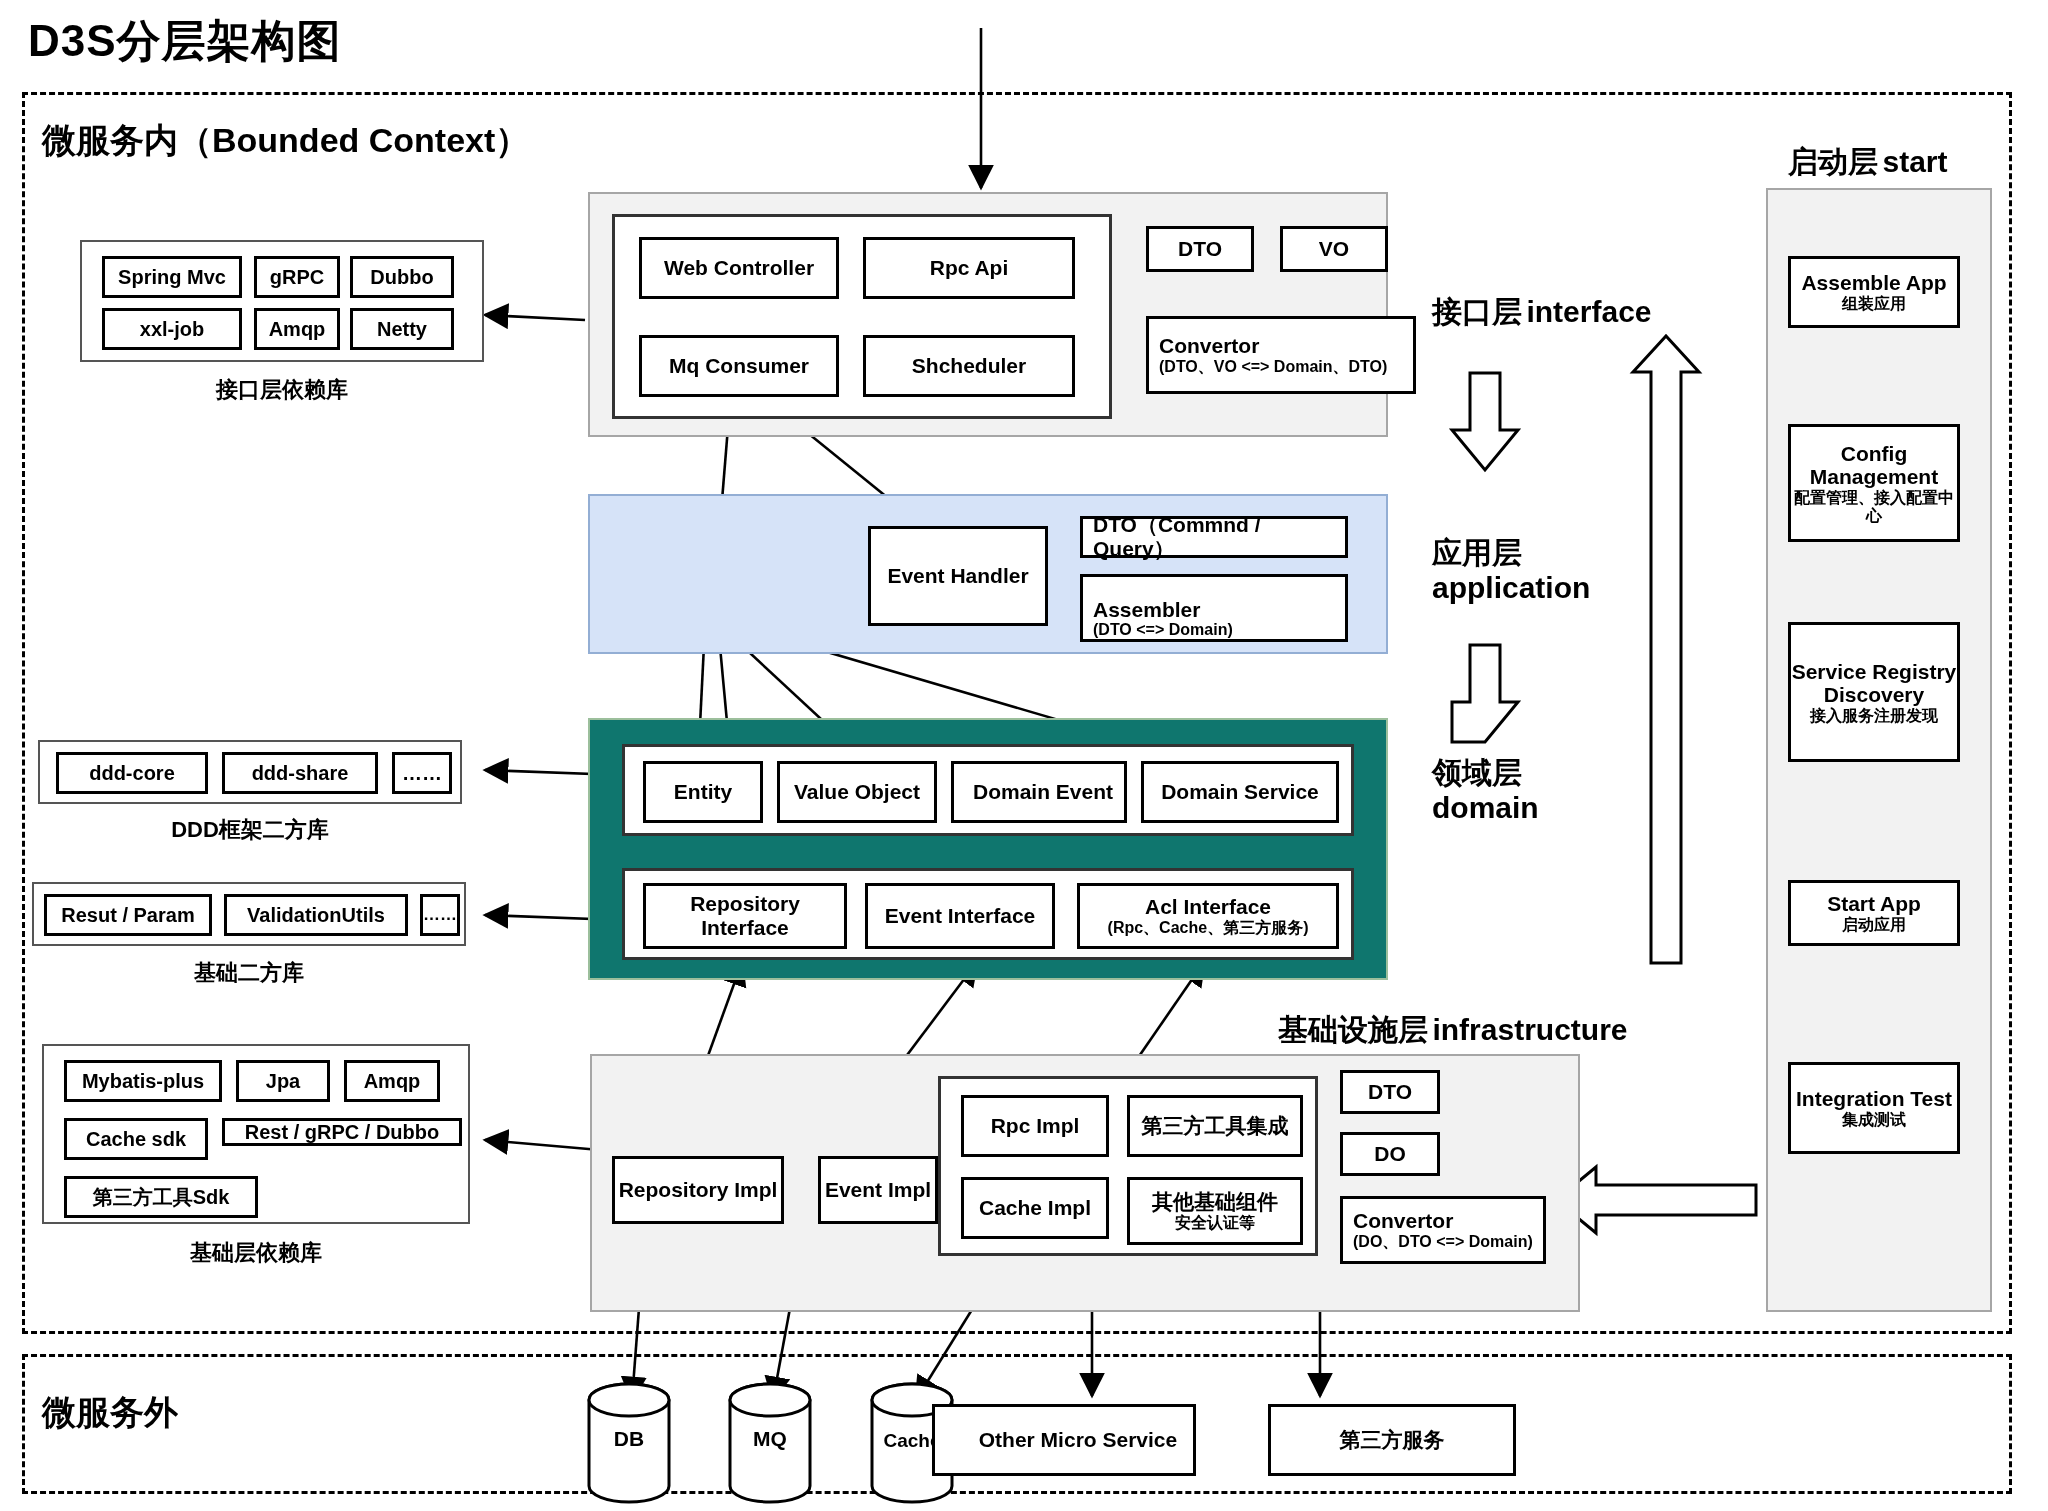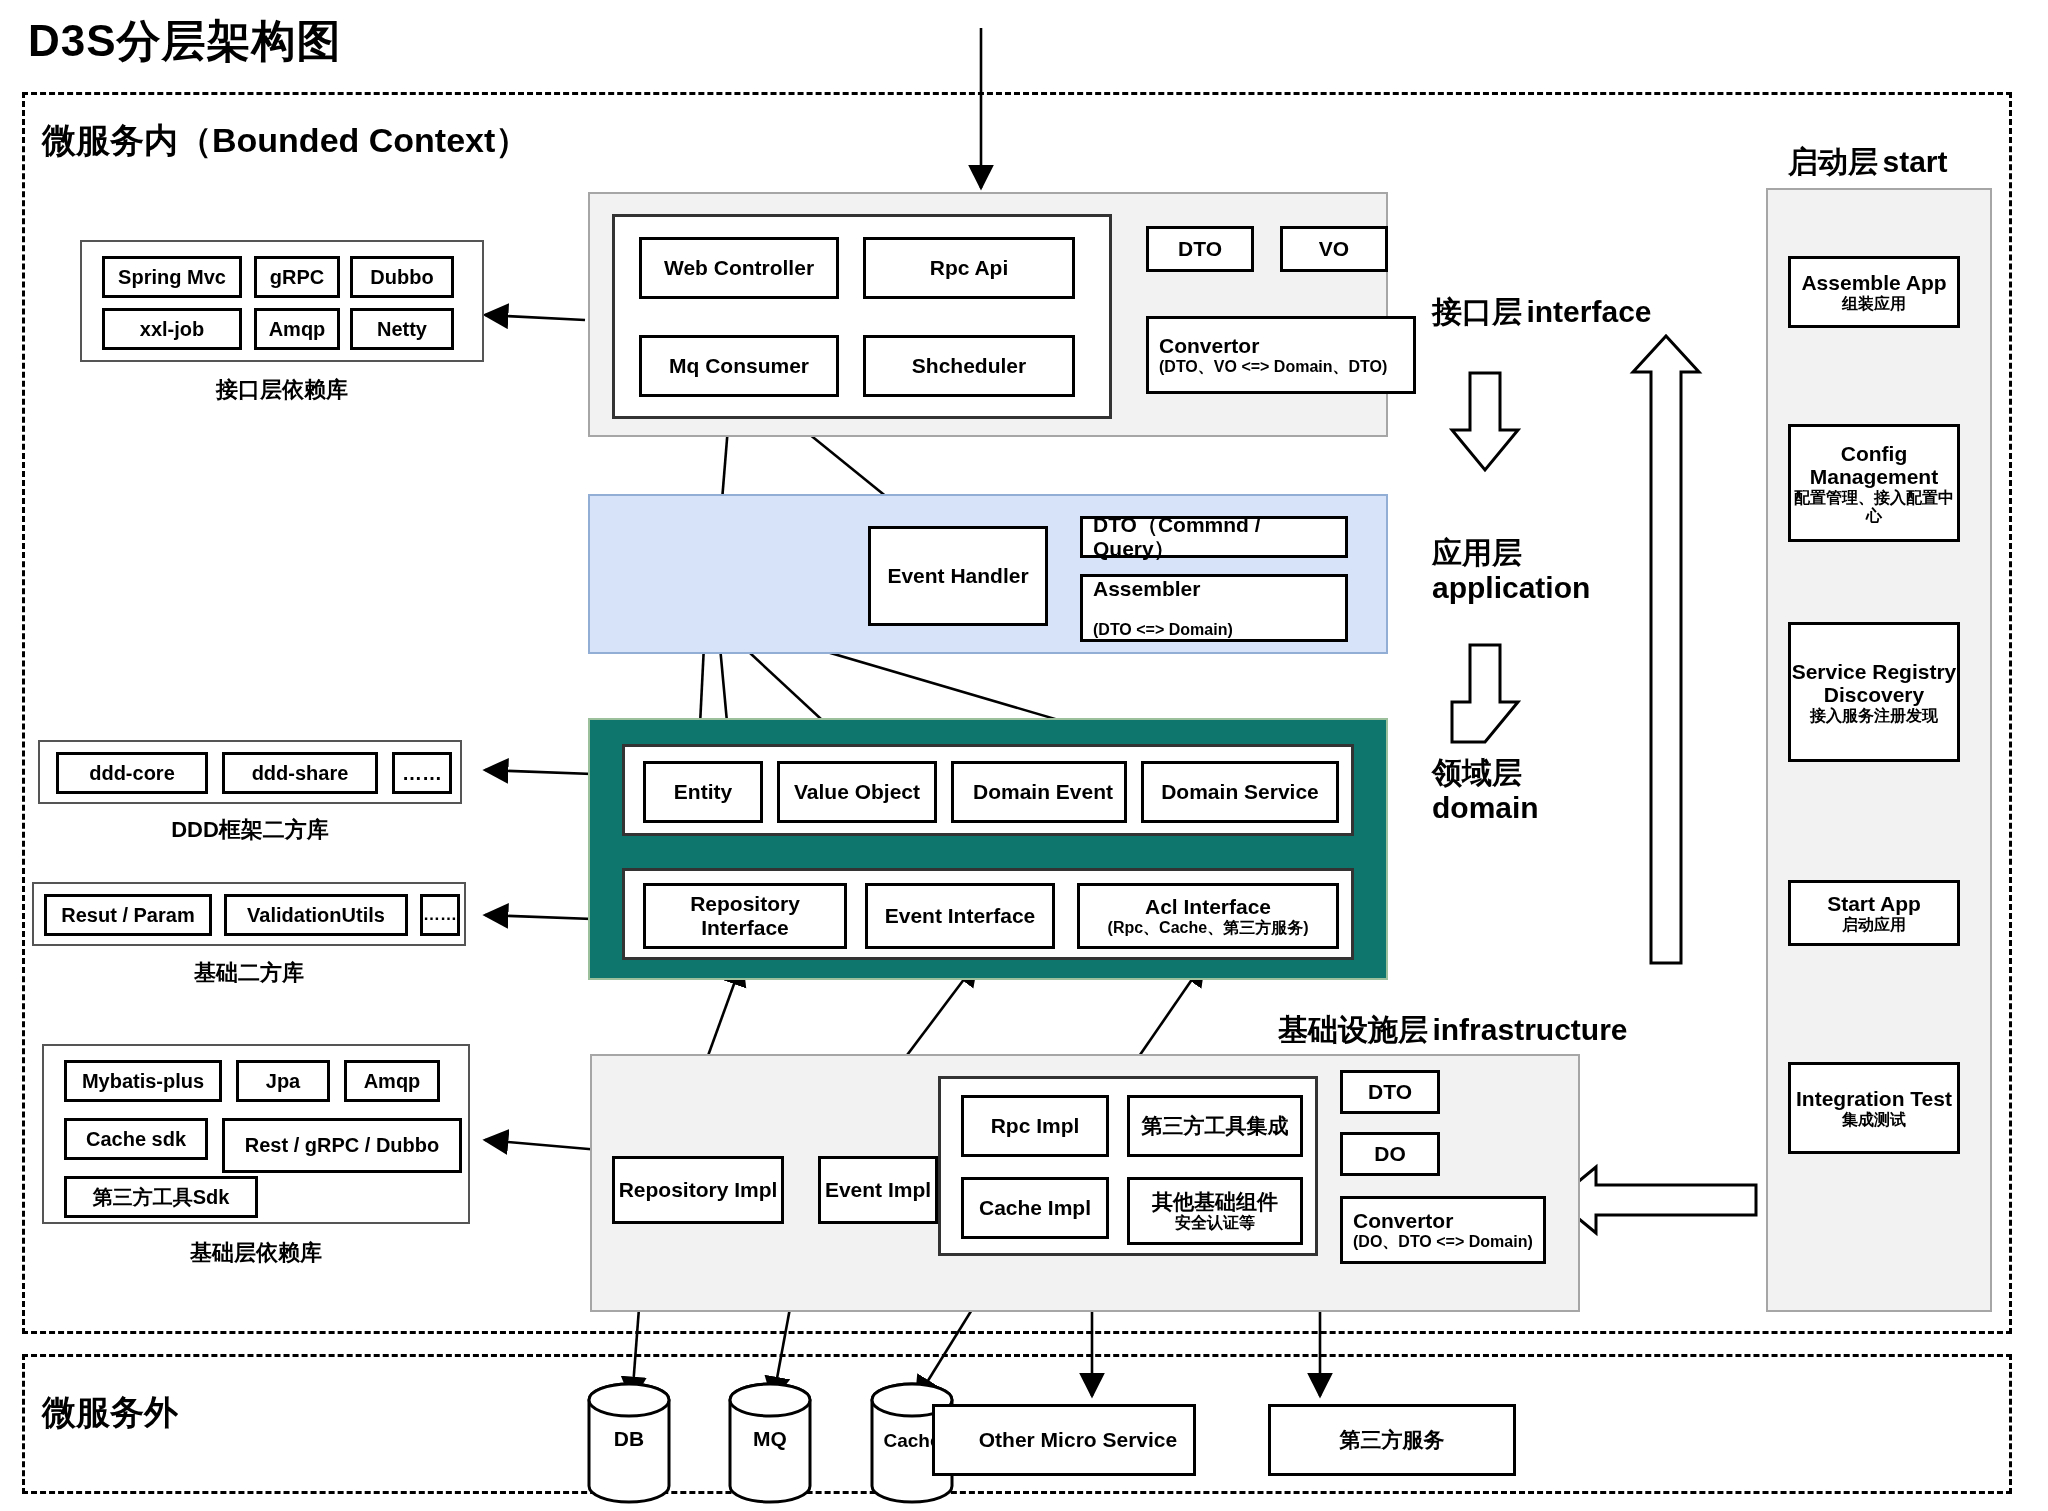--- a/index.html
+++ b/index.html
@@ -162,21 +162,21 @@
   <span class="en">interface</span>
 </div>
 
 <div class="abs layer-app" style="left:588px;top:494px;width:800px;height:160px;">
   <div class="abs box" style="left:278px;top:30px;width:180px;height:100px;">
       <span class="en">Event Handler</span>
     </div>
   <div class="abs box leftalign" style="left:490px;top:20px;width:268px;height:42px;justify-content:center;">
       <span class="en">DTO（Commnd / Query）</span>
     </div>
-  <div class="abs box leftalign" style="left:490px;top:78px;width:268px;height:68px;justify-content:space-between;">
+  <div class="abs box leftalign" style="left:490px;top:78px;width:268px;height:68px;justify-content:flex-end;">
     <span class="en">Assembler</span>
     <span class="cn">(DTO &lt;=&gt; Domain)</span>
   </div>
 </div>
 <div class="abs layer-label" style="left:1432px;top:535px;line-height:1.18;">
   <div class="cn">应用层</div>
   <div class="en">application</div>
 </div>
 
 <div class="abs layer-dom" style="left:588px;top:718px;width:800px;height:262px;">
@@ -244,21 +244,21 @@
     </div>
   <div class="abs box small" style="left:192px;top:14px;width:94px;height:42px;">
       <span class="en">Jpa</span>
     </div>
   <div class="abs box small" style="left:300px;top:14px;width:96px;height:42px;">
       <span class="en">Amqp</span>
     </div>
   <div class="abs box small" style="left:20px;top:72px;width:144px;height:42px;">
       <span class="en">Cache sdk</span>
     </div>
-  <div class="abs box small" style="left:178px;top:72px;width:240px;height:55px;text-align:right;">
+  <div class="abs box small" style="left:178px;top:72px;width:240px;height:28px;text-align:right;">
       <span class="en">Rest / gRPC / Dubbo</span>
     </div>
   <div class="abs box small" style="left:20px;top:130px;width:194px;height:42px;">
       <span class="en">第三方工具Sdk</span>
     </div>
 </div>
 <div class="abs cap" style="left:42px;top:1238px;width:428px;">基础层依赖库</div>
 
 <div class="abs layer-label" style="left:1278px;top:1010px;">
   <span class="cn">基础设施层</span>

